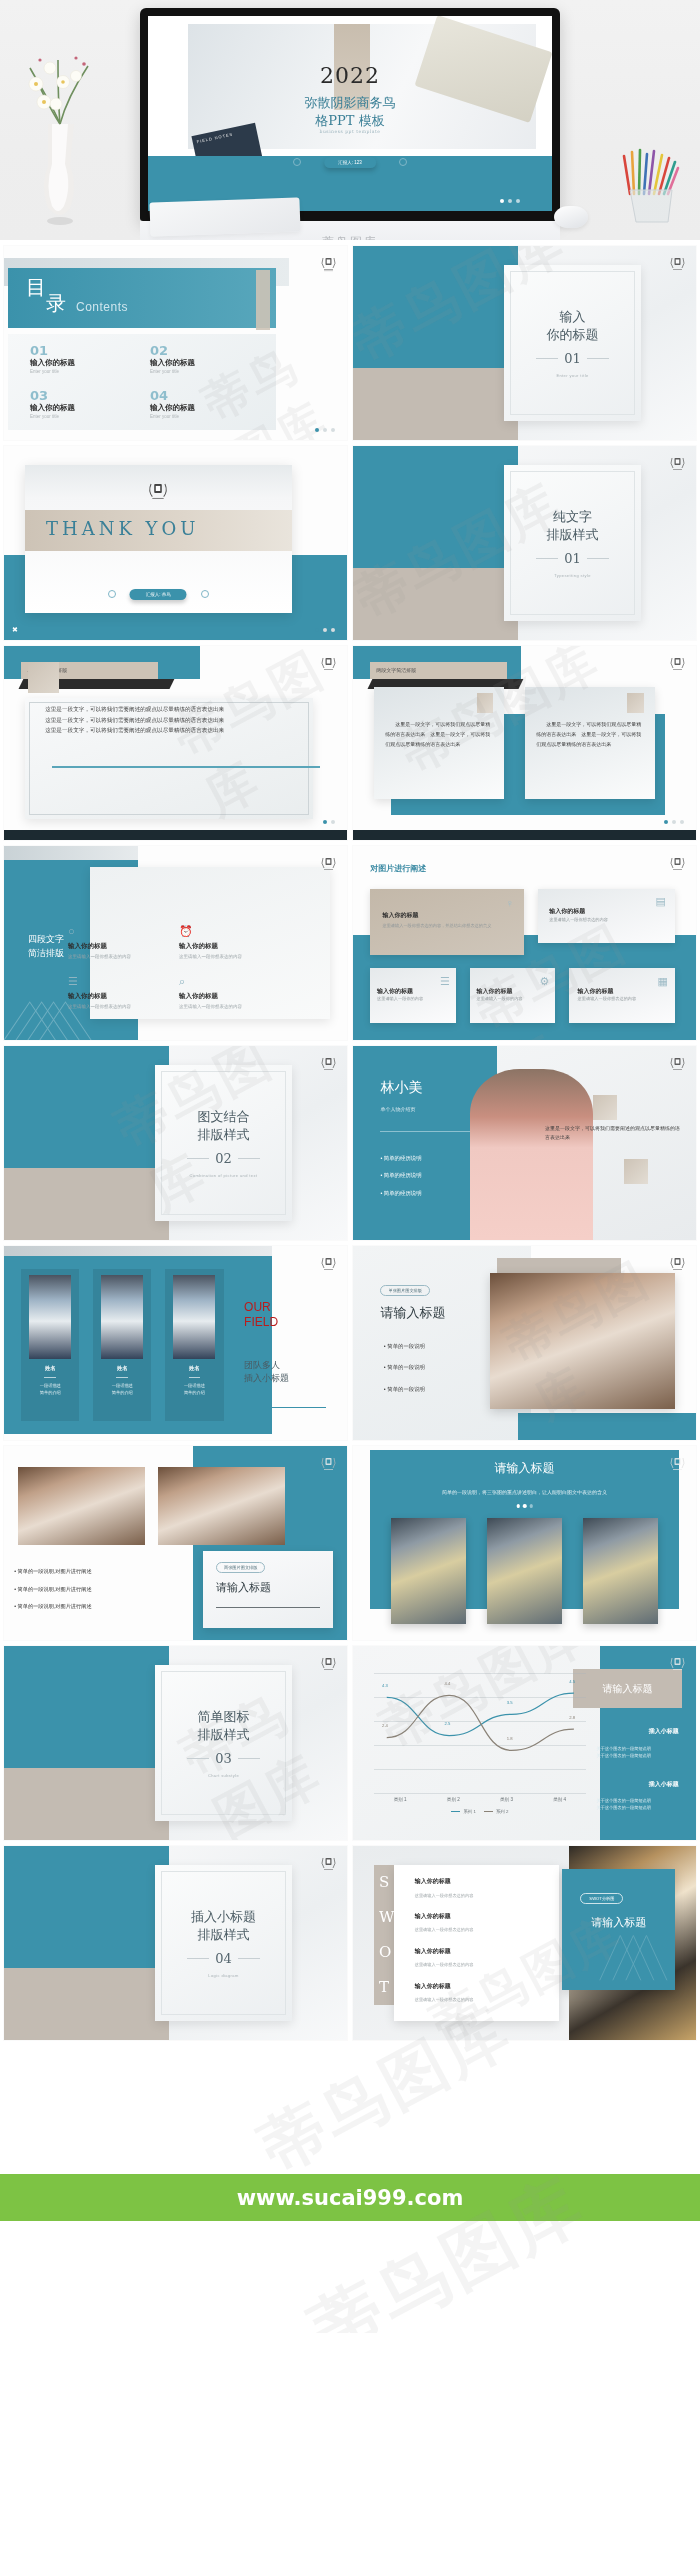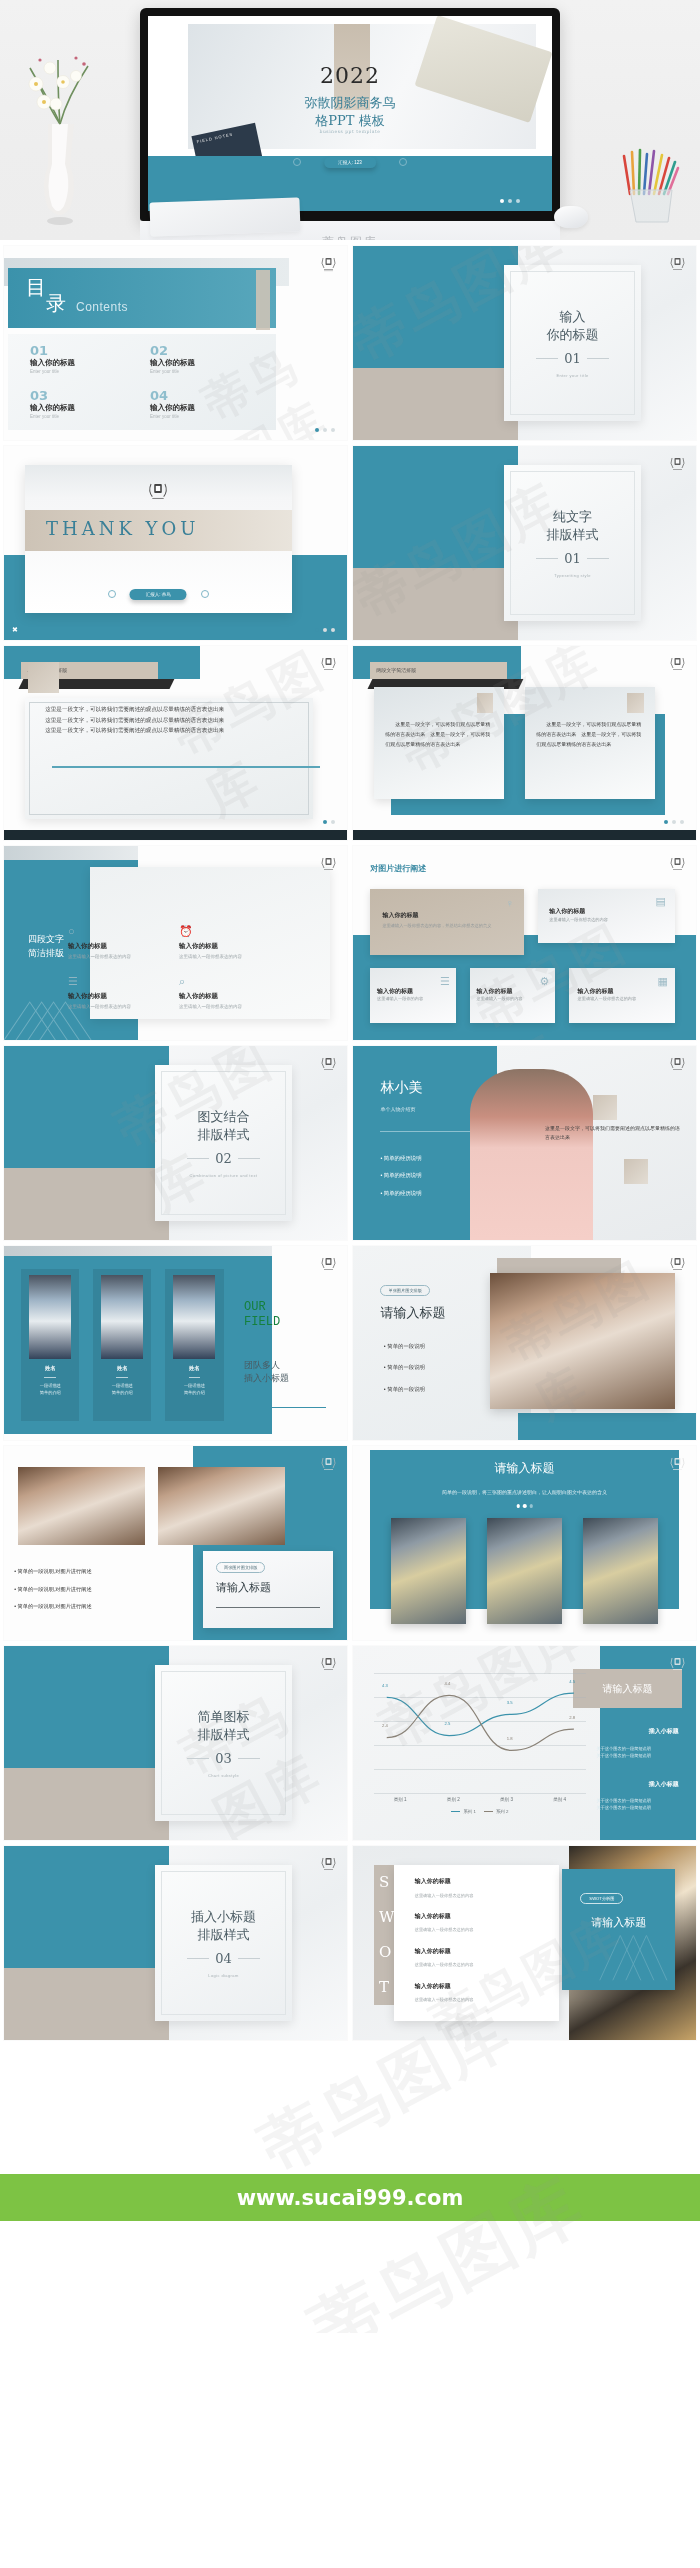--- a/index.html
+++ b/index.html
@@ -191,21 +191,21 @@
   .tm-teal { position:absolute; left:0; top:3%; width:78%; height:94%; background:#3b92ab; }
   .tm-gray { position:absolute; left:0; top:0; width:78%; height:5%;
     background:linear-gradient(90deg,#c4ccd0,#e8ebed); }
   .tm-col { position:absolute; top:12%; width:17%; height:78%; background:rgba(0,0,0,.09); }
   .tm-ph { position:absolute; left:14%; top:4%; width:72%; height:55%;
     background:linear-gradient(180deg,#4a5360 0%,#9fb4c6 30%,#e7ecef 55%,#33435a 100%); }
   .tm-nm { position:absolute; left:0; right:0; top:63%; text-align:center; color:#fff; font-size:5.4px; font-weight:bold; }
   .tm-hr { position:absolute; left:40%; width:20%; top:71%; height:1px; background:rgba(255,255,255,.65); }
   .tm-dd { position:absolute; left:6%; right:6%; top:75%; text-align:center; color:#e2eff3; font-size:4.2px; line-height:1.65; }
   .tm-our { position:absolute; right:6%; top:28%; width:24%; text-align:left;
-    font-family:Liberation Mono, monospace; font-size:12px; color:#15803d; line-height:1.25; }
+    font-family:Liberation Sans, sans-serif; font-size:12px; color:#b91c1c; line-height:1.25; }
   .tm-cn { position:absolute; right:6%; top:58%; width:24%; font-family:"DejaVu Serif",serif;
     font-size:9px; color:#4a5b63; line-height:1.45; }
   .tm-ul { position:absolute; right:6%; top:83%; width:24%; height:1.4px; background:#3b92ab; }
 
   
   .si-left { position:absolute; left:0; top:0; width:52%; height:100%;
     background:linear-gradient(160deg,#f2f4f5,#e9edef); }
   .si-tan { position:absolute; left:42%; top:6%; width:36%; height:52%; background:#c3bbb2; }
   .si-tag { position:absolute; left:8%; top:20%; padding:2px 7px; border:0.8px solid #9ab9c4;
     border-radius:9px; font-size:4.2px; color:#4e6c77; }

